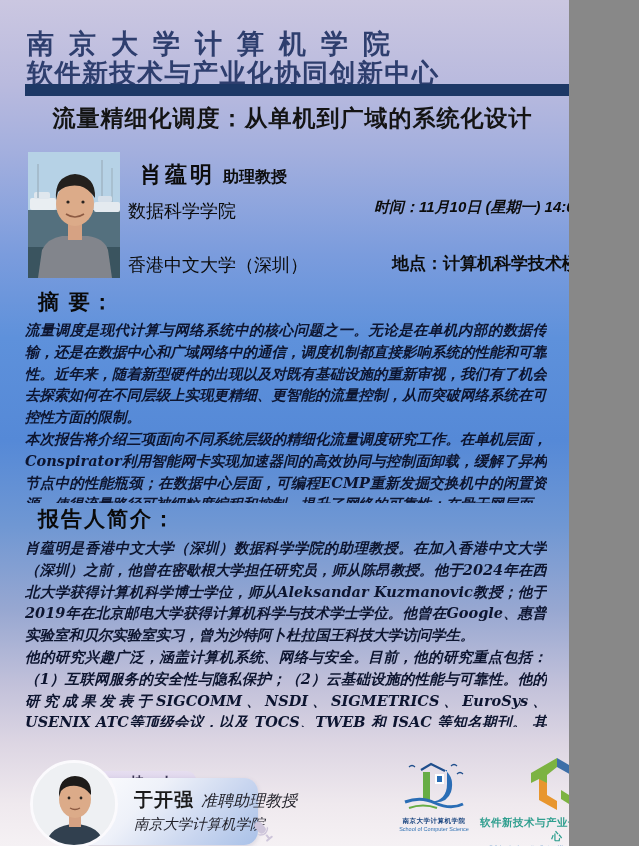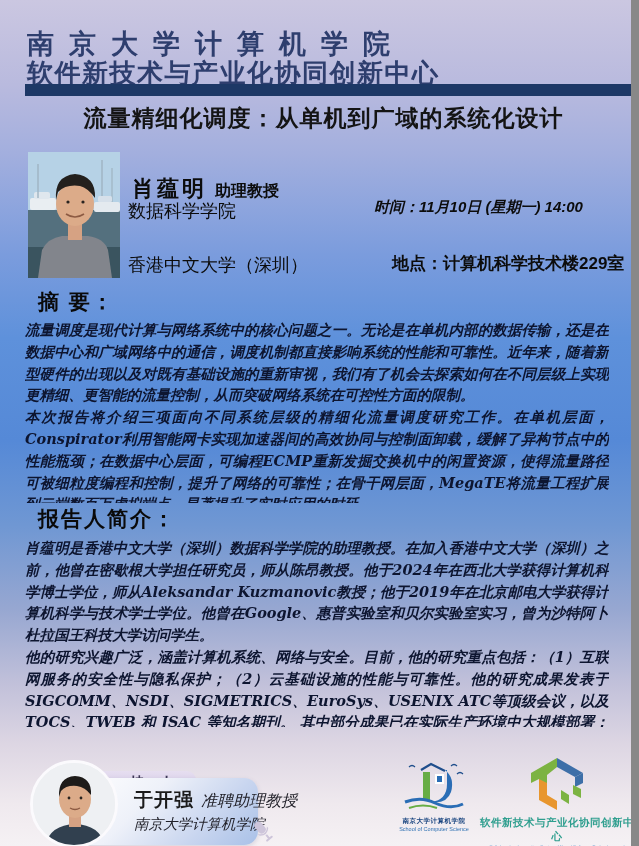--- a/index.html
+++ b/index.html
@@ -1,36 +1,36 @@
 <!DOCTYPE html>
 <html><head>
 <meta charset="utf-8">
 <style>
   html,body{margin:0;padding:0;background:#888;}
   .poster{
-    position:relative;width:631px;height:846px;overflow:hidden;
+    position:relative;width:569px;height:846px;overflow:hidden;
     font-family:"Liberation Sans",sans-serif;
     background:linear-gradient(180deg,
       #cbc7e1 0%, #b9bade 10%, #a3afde 18%, #7b9cdd 30%,
       #5e91db 40%, #5589d7 52%, #6f97d3 62%, #97a7d1 72%,
       #c2c1da 81%, #ddd6e3 88%, #efe9ee 95%, #f5f1f4 100%);
   }
   
   .org1{position:absolute;left:27px;top:26px;font-size:27px;font-weight:bold;
         letter-spacing:15px;color:#2e3e6e;white-space:nowrap;}
   .org2{position:absolute;left:27px;top:56px;font-size:26px;font-weight:bold;
         letter-spacing:1.5px;color:#2e3e6e;white-space:nowrap;}
   .lecture-badge{position:absolute;right:12px;top:34px;font-size:35px;font-weight:bold;
         color:#2e3e6e;letter-spacing:2px;}
   .divider{position:absolute;left:25px;right:0;top:84px;height:12px;background:#1d3866;}
   .main-title{position:absolute;left:0;right:0;top:103px;text-align:center;
         font-size:23px;font-weight:bold;color:#141414;letter-spacing:1px;margin-left:16px;}
   
   .speaker-photo{position:absolute;left:28px;top:152px;width:92px;height:126px;overflow:hidden;}
-  .sp-name{position:absolute;left:132px;top:160px;color:#0c0c0c;white-space:nowrap;margin-top:14px;}
+  .sp-name{position:absolute;left:140px;top:160px;color:#0c0c0c;white-space:nowrap;}
   .sp-name .nm{font-size:22px;font-weight:bold;letter-spacing:3px;}
   .sp-name .tl{font-size:16px;font-weight:bold;margin-left:8px;}
   .sp-dept{position:absolute;left:128px;top:199px;font-size:18px;color:#0c0c0c;}
   .sp-univ{position:absolute;left:128px;top:253px;font-size:18px;color:#0c0c0c;text-align:right;}
   .sch-time{position:absolute;left:374px;top:198px;font-size:15px;font-weight:bold;color:#0c0c0c;white-space:nowrap;font-style:italic;}
   .sch-loc{position:absolute;left:392px;top:252px;font-size:17px;font-weight:bold;color:#0c0c0c;white-space:nowrap;}
   
   .sec-head{font-size:21px;font-weight:bold;color:#0a0a0a;letter-spacing:2px;margin-left:13px;}
   .abs-head{position:absolute;left:25px;top:288px;}
   .abs-body{position:absolute;left:25px;right:22px;top:319px;height:184px;overflow:hidden;}

